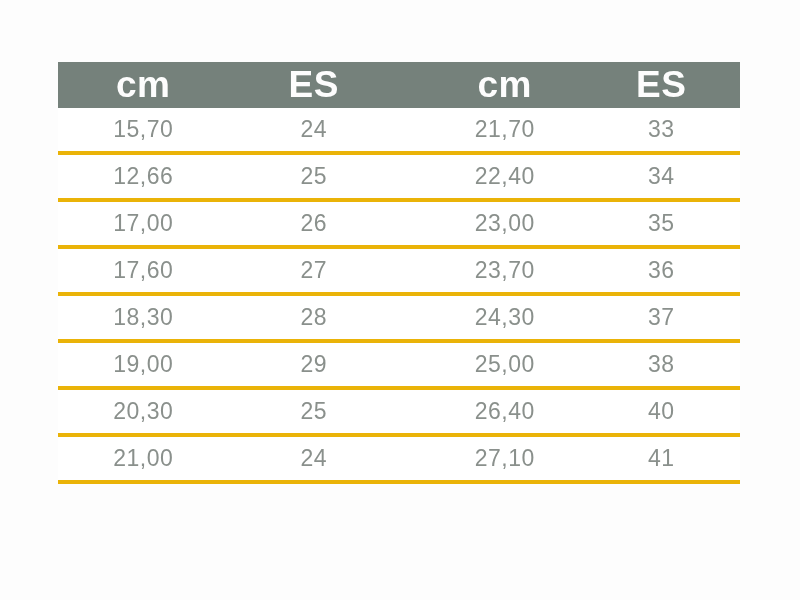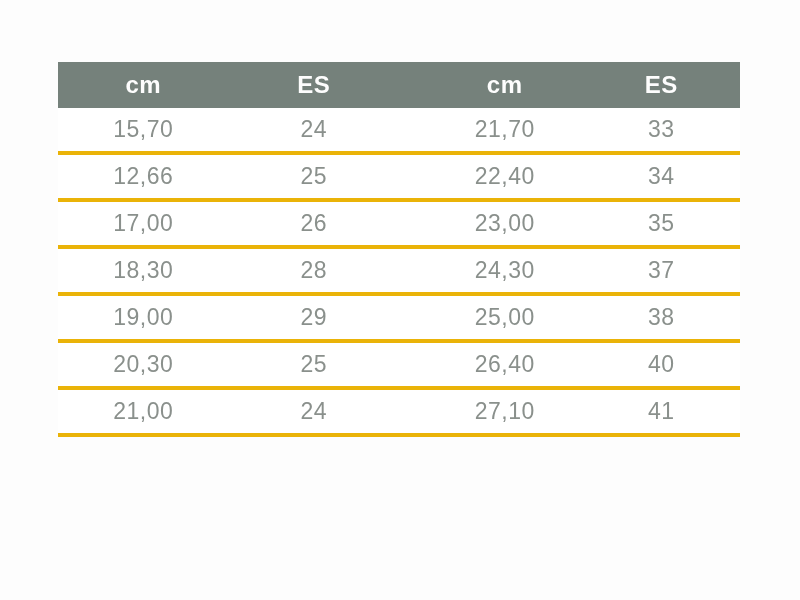--- a/index.html
+++ b/index.html
@@ -23,21 +23,21 @@
     border-spacing: 0;
     table-layout: fixed;
   }
   col.c1 { width: 25%; }
   col.c2 { width: 25%; }
   col.c3 { width: 31%; }
   col.c4 { width: 19%; }
   th {
     background: #75817b;
     color: #fdfdfd;
-    font-size: 24px;
+    font-size: 37px;
     font-weight: bold;
     height: 46px;
     text-align: center;
     vertical-align: middle;
     padding: 0;
     letter-spacing: 0.5px;
   }
   td {
     background: #ffffff;
     color: #8a908c;
@@ -87,20 +87,26 @@
         <td>22,40</td>
         <td>34</td>
       </tr>
       <tr>
         <td>17,00</td>
         <td>26</td>
         <td>23,00</td>
         <td>35</td>
       </tr>
       <tr>
+        <td>17,60</td>
+        <td>27</td>
+        <td>23,70</td>
+        <td>36</td>
+      </tr>
+      <tr>
         <td>18,30</td>
         <td>28</td>
         <td>24,30</td>
         <td>37</td>
       </tr>
       <tr>
         <td>19,00</td>
         <td>29</td>
         <td>25,00</td>
         <td>38</td>

